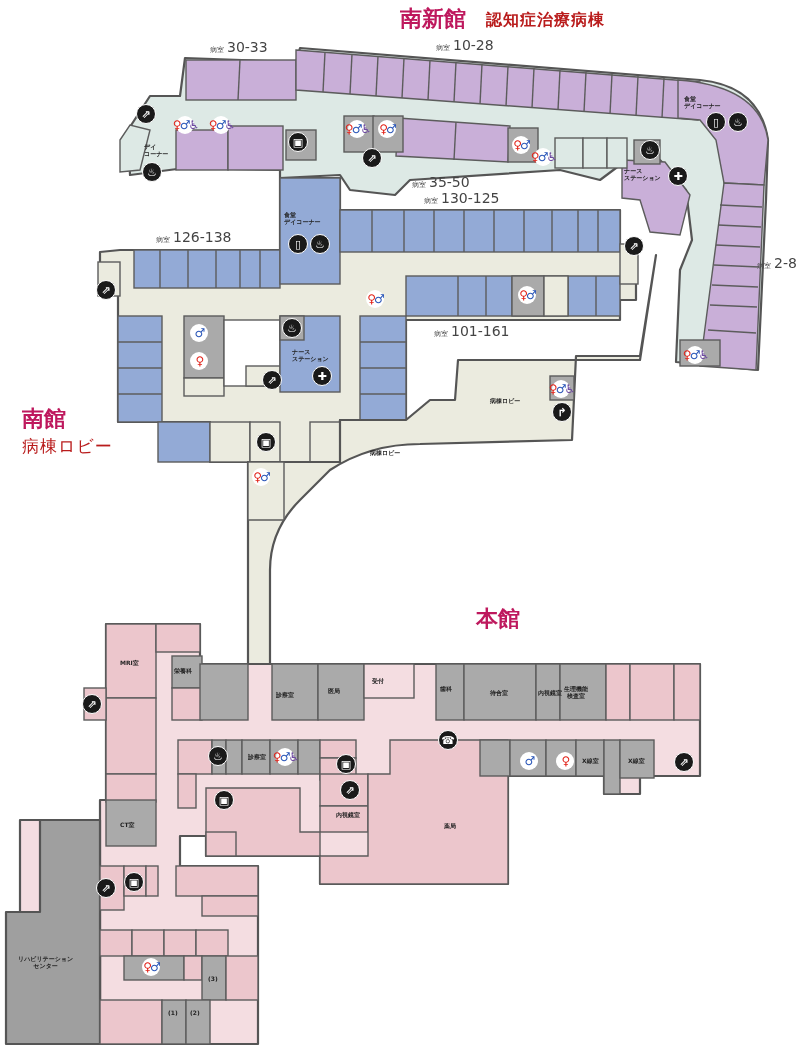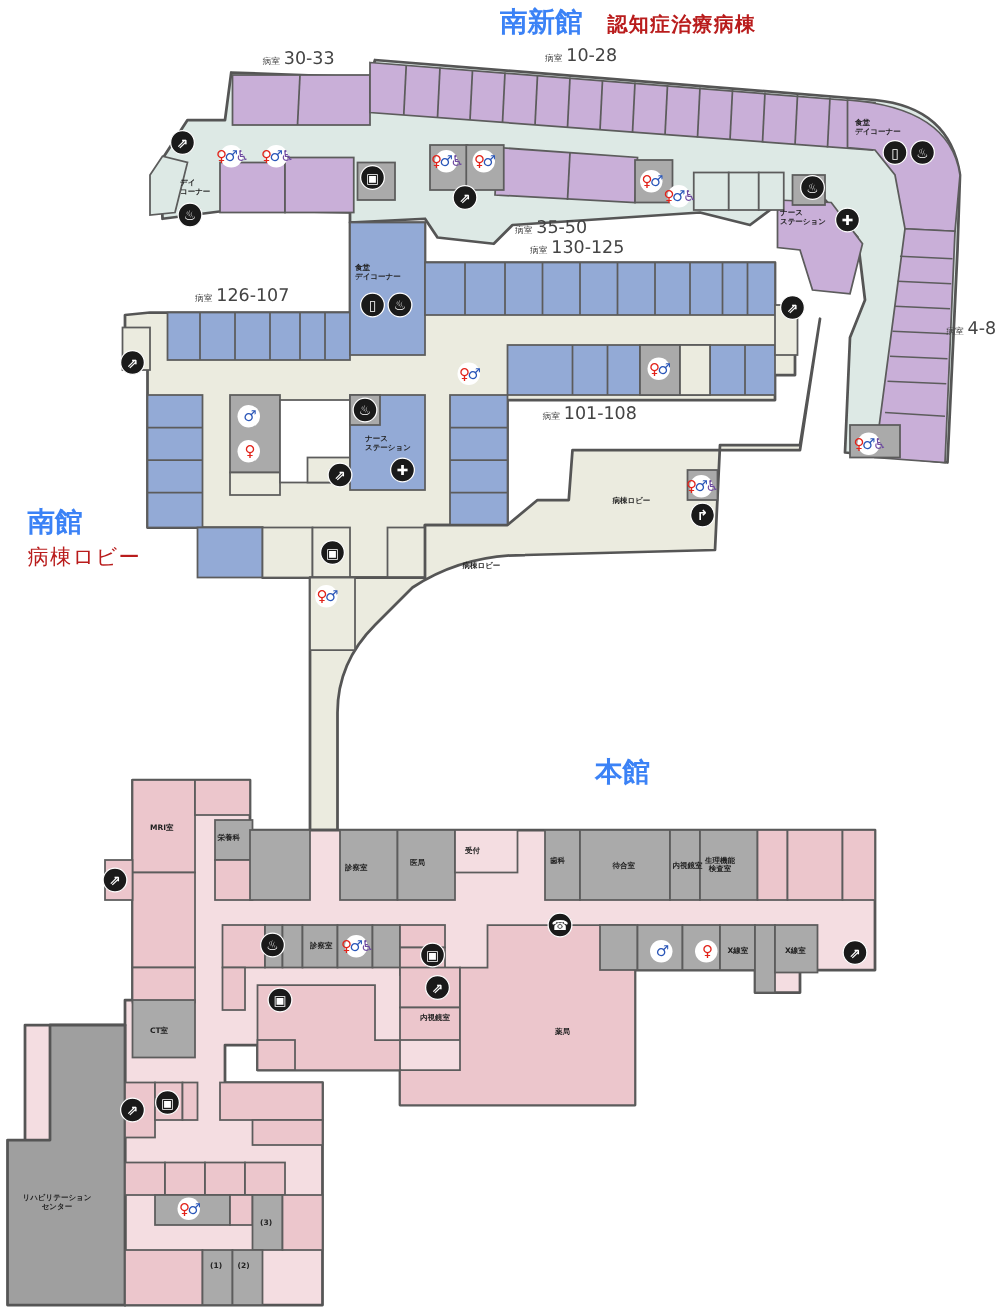--- a/index.html
+++ b/index.html
@@ -11,21 +11,21 @@
   .purple { fill: #c9afd8; }
   .mint { fill: #dde9e5; }
   .blue { fill: #93aad6; }
   .cream { fill: #ebebdf; }
   .pink { fill: #ecc6cc; }
   .pinklight { fill: #f4dde1; }
   .gray { fill: #aaaaaa; }
   .gray2 { fill: #9f9f9f; }
   .white { fill: #ffffff; }
   .lbl { position: absolute; color: #4a4a4a; white-space: nowrap; line-height: 1; }
-  .bldg { font-size: 22px; font-weight: bold; color: #3b82f6; }
+  .bldg { font-size: 22px; font-weight: bold; color: #be185d; }
   .bldg-sub { font-size: 17px; color: #b91c1c; letter-spacing: 1px; }
   .ward { font-size: 14px; color: #444; }
   .ward small { font-size: 7px; margin-right: 3px; font-weight: normal; }
   .tiny { font-size: 6px; color: #222; font-weight: bold; line-height: 1.15; text-align: center; }
   .ico { position: absolute; width: 18px; height: 18px; border-radius: 50%;
          display: flex; align-items: center; justify-content: center;
          font-size: 11px; font-weight: bold; line-height: 1; }
   .ico.black { background: #1a1a1a; color: #ffffff; border: 1px solid #fff; }
   .ico.wc { background: #ffffff; font-size: 12px; letter-spacing: -2px; }
   .m { color: #2a56b8; }
@@ -245,23 +245,23 @@
 <div class="lbl bldg" style="left:400px;top:8px;">南新館</div>
 <div class="lbl bldg-sub" style="left:486px;top:12px;font-weight:bold;font-size:16px;">認知症治療病棟</div>
 <div class="lbl bldg" style="left:22px;top:408px;">南館</div>
 <div class="lbl bldg-sub" style="left:22px;top:438px;">病棟ロビー</div>
 <div class="lbl bldg" style="left:476px;top:608px;">本館</div>
 
 <div class="lbl ward" style="left:210px;top:40px;"><small>病室</small><span>30-33</span></div>
 <div class="lbl ward" style="left:436px;top:38px;"><small>病室</small><span>10-28</span></div>
 <div class="lbl ward" style="left:412px;top:175px;"><small>病室</small><span>35-50</span></div>
 <div class="lbl ward" style="left:424px;top:191px;"><small>病室</small><span>130-125</span></div>
-<div class="lbl ward" style="left:156px;top:230px;"><small>病室</small><span>126-107</span></div>
-<div class="lbl ward" style="left:434px;top:324px;"><small>病室</small><span>101-108</span></div>
-<div class="lbl ward" style="left:757px;top:256px;"><small>病室</small><span>4-8</span></div>
+<div class="lbl ward" style="left:156px;top:230px;"><small>病室</small><span>126-138</span></div>
+<div class="lbl ward" style="left:434px;top:324px;"><small>病室</small><span>101-161</span></div>
+<div class="lbl ward" style="left:757px;top:256px;"><small>病室</small><span>2-8</span></div>
 
 <div class="lbl tiny" style="left:684px;top:96px;text-align:left;white-space:pre;">食堂
 デイコーナー</div>
 <div class="lbl tiny" style="left:284px;top:212px;text-align:left;white-space:pre;">食堂
 デイコーナー</div>
 <div class="lbl tiny" style="left:144px;top:144px;text-align:left;white-space:pre;">デイ
 コーナー</div>
 <div class="lbl tiny" style="left:624px;top:168px;text-align:left;white-space:pre;">ナース
 ステーション</div>
 <div class="lbl tiny" style="left:292px;top:349px;text-align:left;white-space:pre;">ナース

